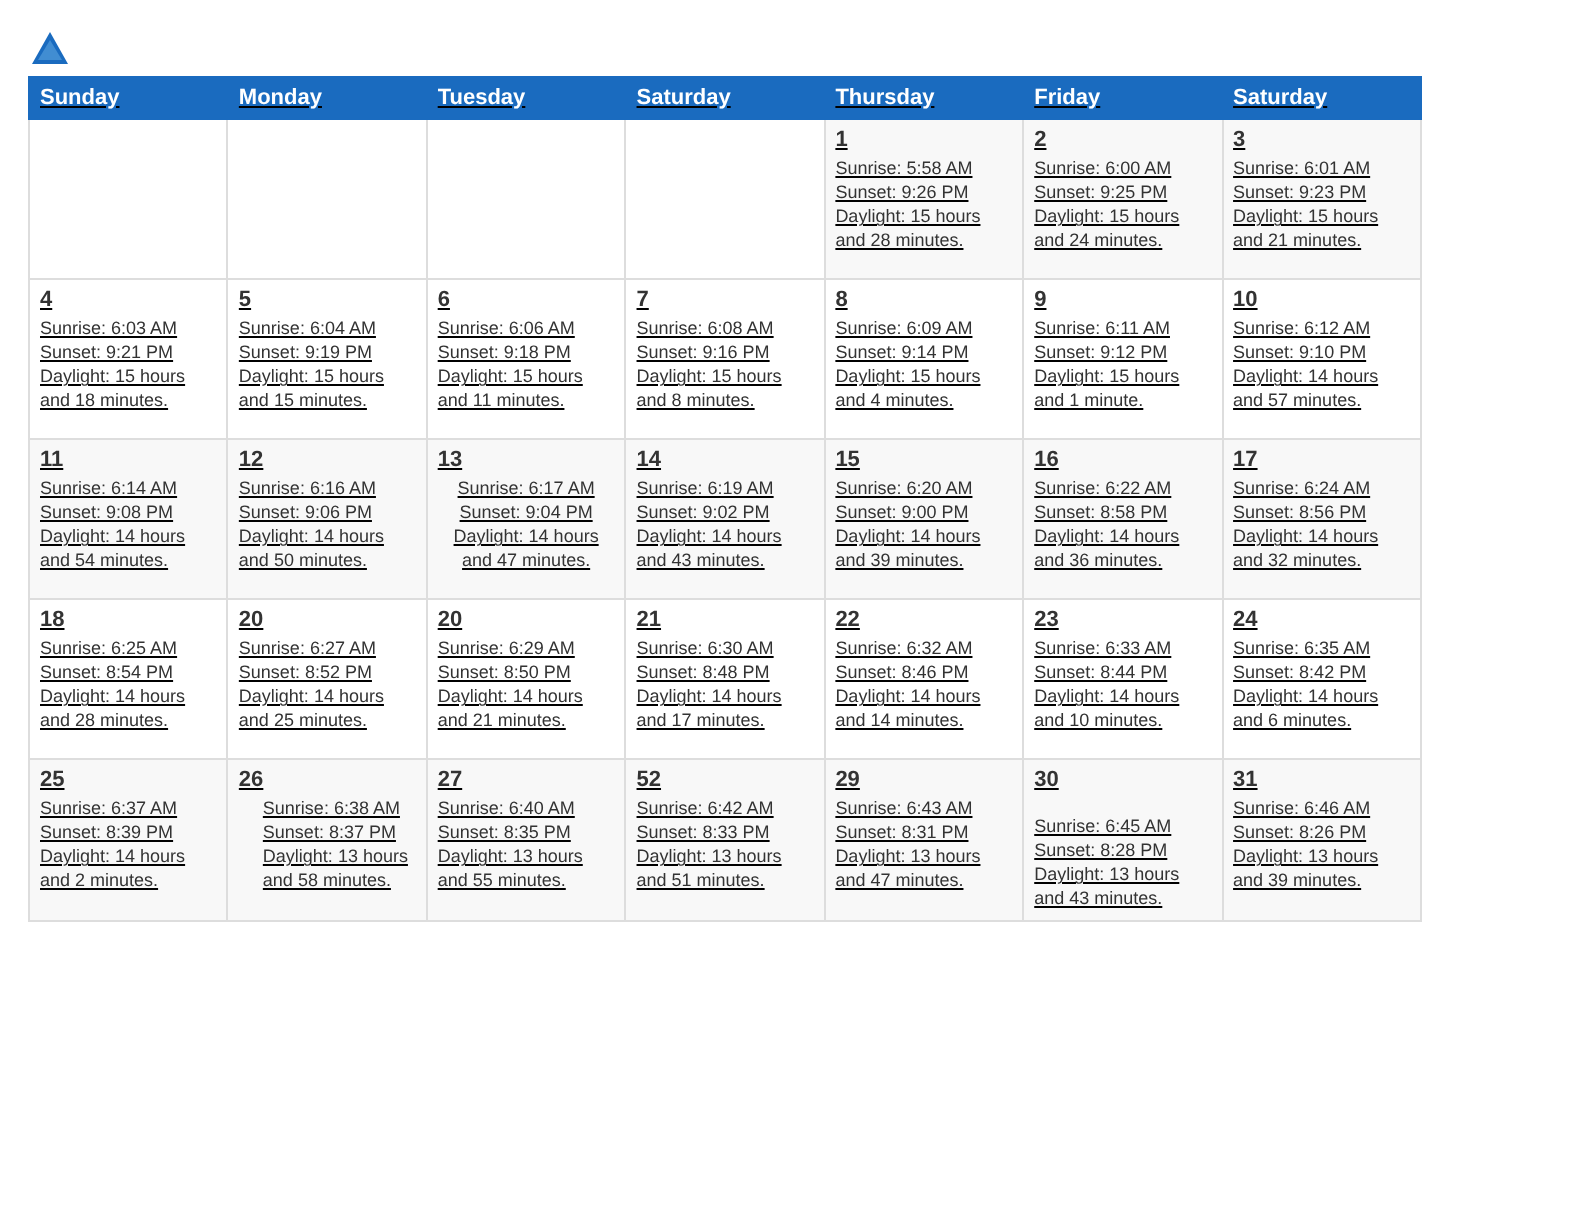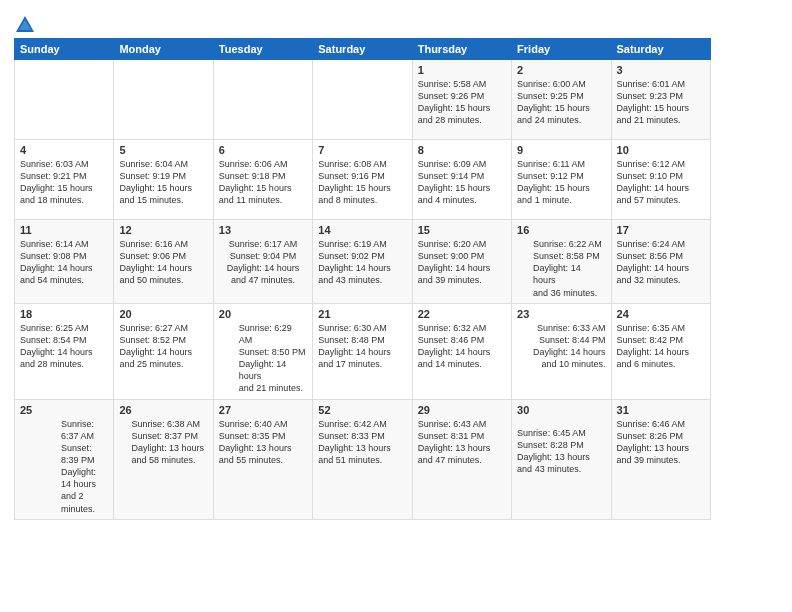--- a/index.html
+++ b/index.html
@@ -6,20 +6,21 @@
     body {
       font-family: Arial, sans-serif;
       background: #fff;
       width: 792px;
       height: 612px;
       overflow: hidden;
     }
     .container {
       width: 725px;
       padding: 10px 14px 6px 14px;
+      text-decoration: underline;
     }
     .header-top {
       display: flex;
       align-items: flex-start;
       justify-content: space-between;
       margin-bottom: 2px;
     }
     .logo {
       display: flex;
       align-items: center;
@@ -246,21 +247,21 @@
           </td>
           <td>
             <span class="day-num">15</span>
             <div class="cell-text" style="white-space: pre-line;">Sunrise: 6:20 AM
 Sunset: 9:00 PM
 Daylight: 14 hours
 and 39 minutes.</div>
           </td>
           <td>
             <span class="day-num">16</span>
-            <div class="cell-text" style="white-space: pre-line; margin-left: 16px;">Sunrise: 6:22 AM
+            <div class="cell-text" style="white-space: pre-line;">Sunrise: 6:22 AM
 Sunset: 8:58 PM
 Daylight: 14 hours
 and 36 minutes.</div>
           </td>
           <td>
             <span class="day-num">17</span>
             <div class="cell-text" style="white-space: pre-line;">Sunrise: 6:24 AM
 Sunset: 8:56 PM
 Daylight: 14 hours
 and 32 minutes.</div>
@@ -276,58 +277,58 @@
           </td>
           <td>
             <span class="day-num">20</span>
             <div class="cell-text" style="white-space: pre-line;">Sunrise: 6:27 AM
 Sunset: 8:52 PM
 Daylight: 14 hours
 and 25 minutes.</div>
           </td>
           <td>
             <span class="day-num">20</span>
-            <div class="cell-text" style="white-space: pre-line; margin-left: 20px;">Sunrise: 6:29 AM
+            <div class="cell-text" style="white-space: pre-line;">Sunrise: 6:29 AM
 Sunset: 8:50 PM
 Daylight: 14 hours
 and 21 minutes.</div>
           </td>
           <td>
             <span class="day-num">21</span>
             <div class="cell-text" style="white-space: pre-line;">Sunrise: 6:30 AM
 Sunset: 8:48 PM
 Daylight: 14 hours
 and 17 minutes.</div>
           </td>
           <td>
             <span class="day-num">22</span>
             <div class="cell-text" style="white-space: pre-line;">Sunrise: 6:32 AM
 Sunset: 8:46 PM
 Daylight: 14 hours
 and 14 minutes.</div>
           </td>
           <td>
             <span class="day-num">23</span>
-            <div class="cell-text" style="white-space: pre-line; text-align: right;">Sunrise: 6:33 AM
+            <div class="cell-text" style="white-space: pre-line;">Sunrise: 6:33 AM
 Sunset: 8:44 PM
 Daylight: 14 hours
 and 10 minutes.</div>
           </td>
           <td>
             <span class="day-num">24</span>
             <div class="cell-text" style="white-space: pre-line;">Sunrise: 6:35 AM
 Sunset: 8:42 PM
 Daylight: 14 hours
 and 6 minutes.</div>
           </td>
         </tr>
         <tr>
           <td>
             <span class="day-num">25</span>
-            <div class="cell-text" style="white-space: pre-line; margin-left: 41px;">Sunrise: 6:37 AM
+            <div class="cell-text" style="white-space: pre-line;">Sunrise: 6:37 AM
 Sunset: 8:39 PM
 Daylight: 14 hours
 and 2 minutes.</div>
           </td>
           <td>
             <span class="day-num">26</span>
             <div class="cell-text" style="white-space: pre-line; margin-left: 12px;">Sunrise: 6:38 AM
 Sunset: 8:37 PM
 Daylight: 13 hours
 and 58 minutes.</div>

